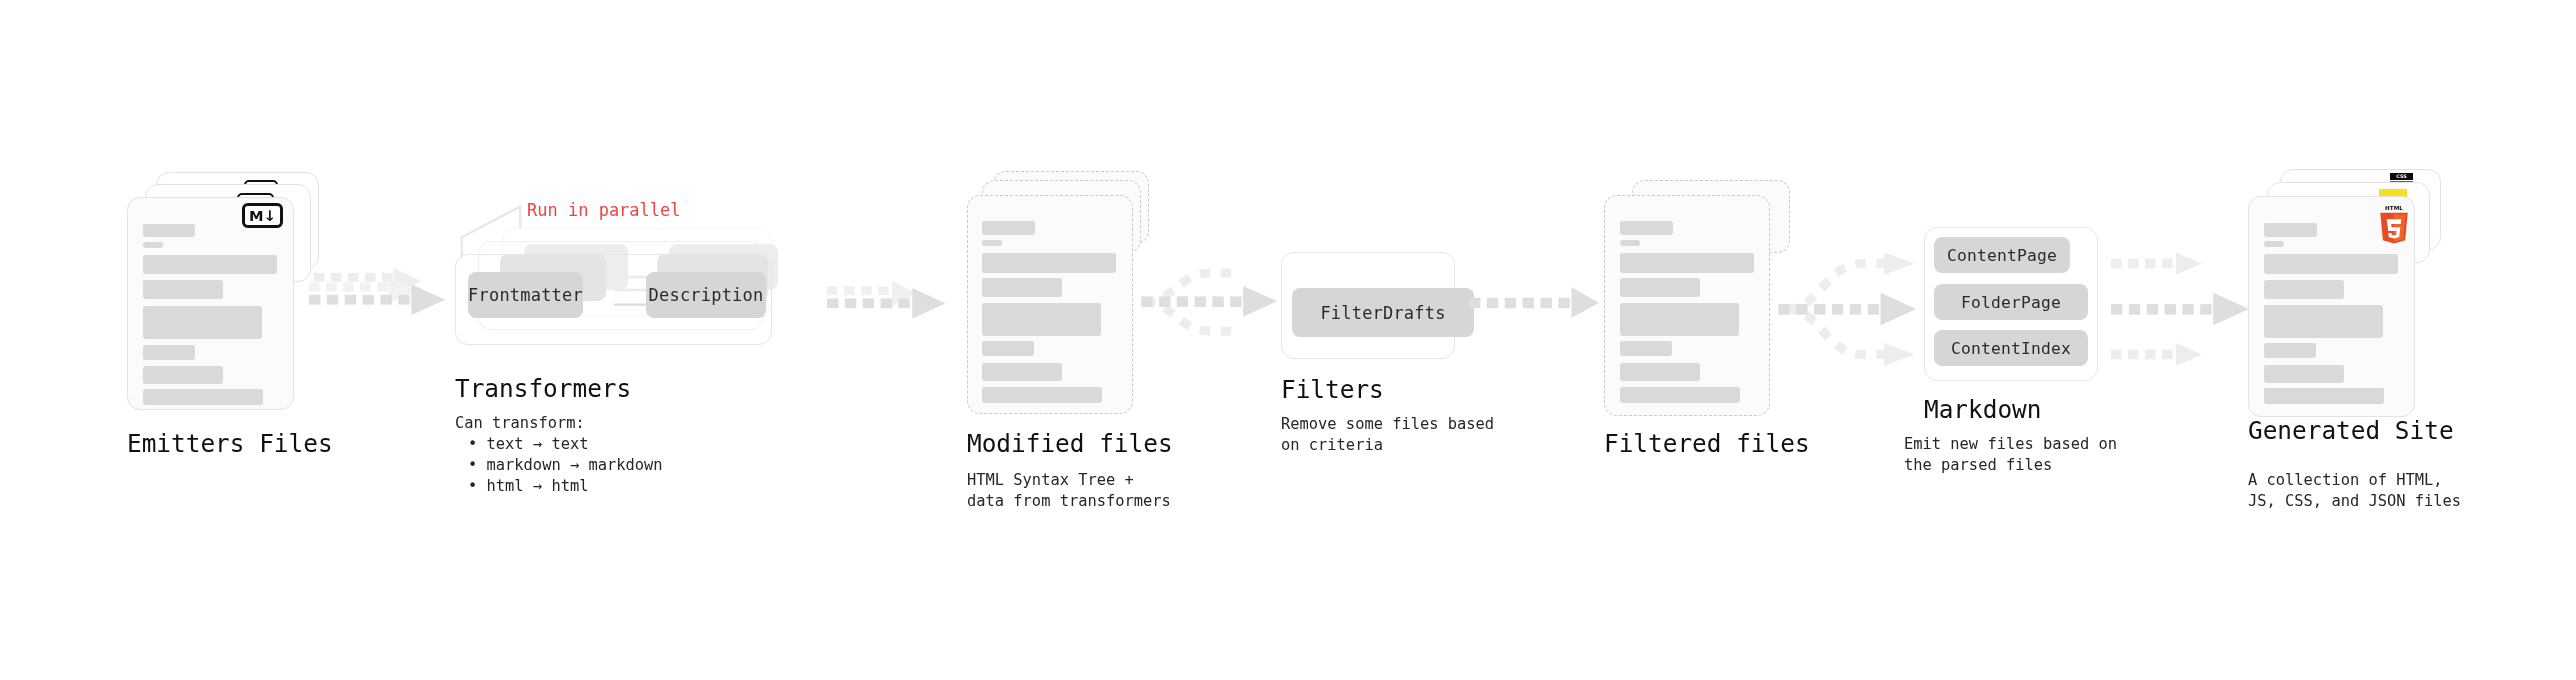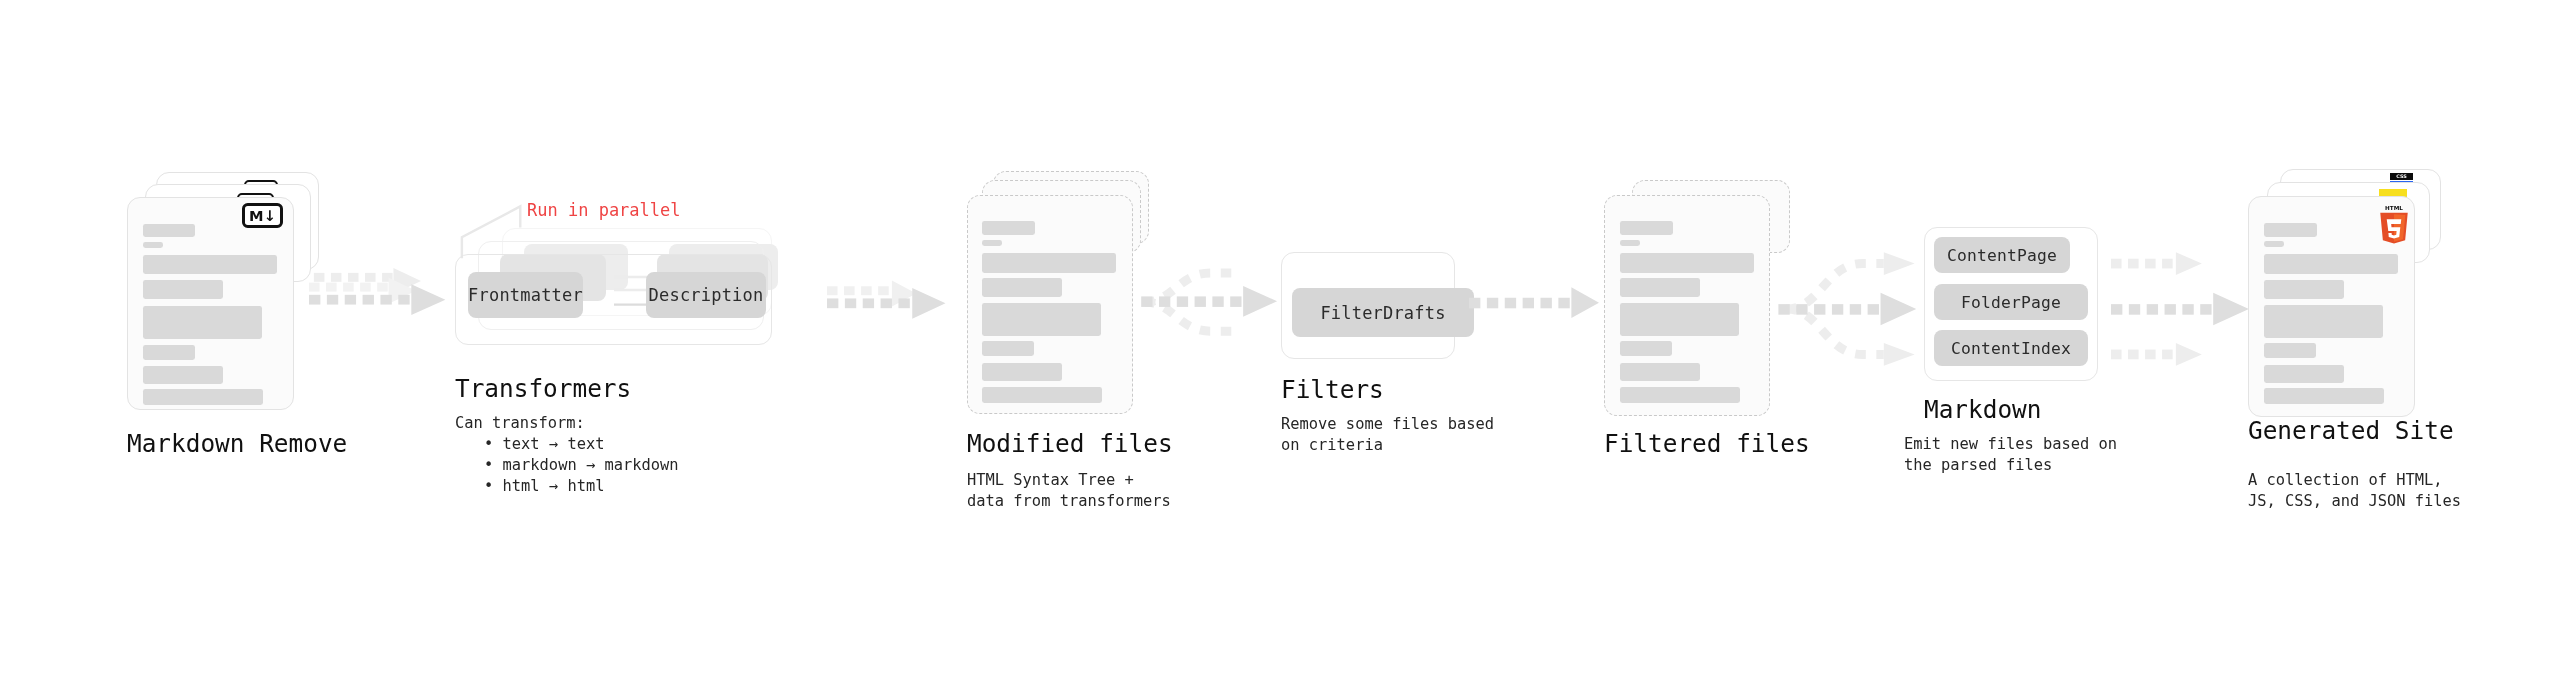--- a/index.html
+++ b/index.html
@@ -85,21 +85,21 @@
     <div class="skel" style="left:143px;top:224px;width:52px;height:13px;"></div>
     <div class="skel" style="left:143px;top:242px;width:20.3px;height:5.7px;"></div>
     <div class="skel" style="left:143px;top:255px;width:134px;height:18.7px;"></div>
     <div class="skel" style="left:143px;top:280px;width:80px;height:18.7px;"></div>
     <div class="skel" style="left:143px;top:306px;width:119px;height:32.5px;"></div>
     <div class="skel" style="left:143px;top:345px;width:52px;height:15.4px;"></div>
     <div class="skel" style="left:143px;top:366px;width:80px;height:18px;"></div>
     <div class="skel" style="left:143px;top:389px;width:120px;height:16.3px;"></div>
   </div>
 
-  <div class="title" style="left:127px;top:429px;">Markdown Remove</div>
+  <div class="title" style="left:127px;top:429px;">Emitters Files</div>
 
   <svg style="left:309px;top:268px;width:138px;height:65px;" viewBox="0 0 170 80">
     <g fill="#ededed">
       <rect x="6" y="6" width="13" height="11"></rect>
         <rect x="27" y="6" width="13" height="11"></rect>
       <rect x="48" y="6" width="13" height="11"></rect>
         <rect x="69" y="6" width="13" height="11"></rect>
       <rect x="90" y="6" width="13" height="11"></rect>
       <polygon points="104,0 138,16 104,32"></polygon>
     </g>
@@ -148,21 +148,21 @@
     </g>
     <path d="M 0 40 L 44 40" stroke="#dcdcdc" stroke-width="3" fill="none"></path>
     <polygon points="44,34 58,40 44,46" fill="#dcdcdc"></polygon>
   </svg>
 
   <div class="pill" style="left:468px;top:272px;width:115px;height:46px;">Frontmatter</div>
   <div class="pill" style="left:646px;top:272px;width:120px;height:46px;">Description</div>
 
   <div class="title" style="left:455px;top:374px;">Transformers</div>
   <div class="desc" style="left:455px;top:413px;">Can transform:</div>
-  <div class="bullets" style="left:484px;top:434px;">
+  <div class="bullets" style="left:468px;top:434px;">
     <div class="bl">• text → text</div>
     <div class="bl">• markdown → markdown</div>
     <div class="bl">• html → html</div>
   </div>
 
   <svg style="left:827px;top:270px;width:138px;height:65px;" viewBox="0 0 170 80">
     <g fill="#f0f0f0">
       <rect x="0" y="20" width="13" height="11"></rect>
         <rect x="21" y="20" width="13" height="11"></rect>
       <rect x="42" y="20" width="13" height="11"></rect>

